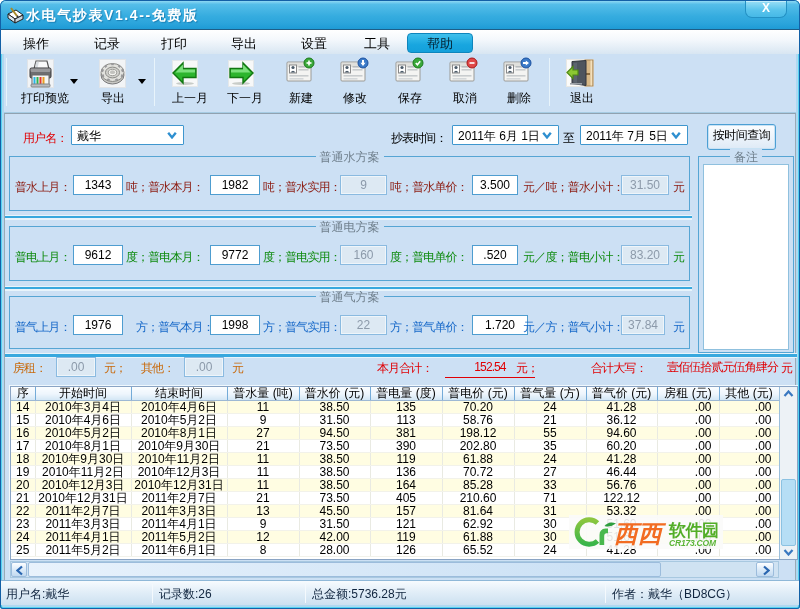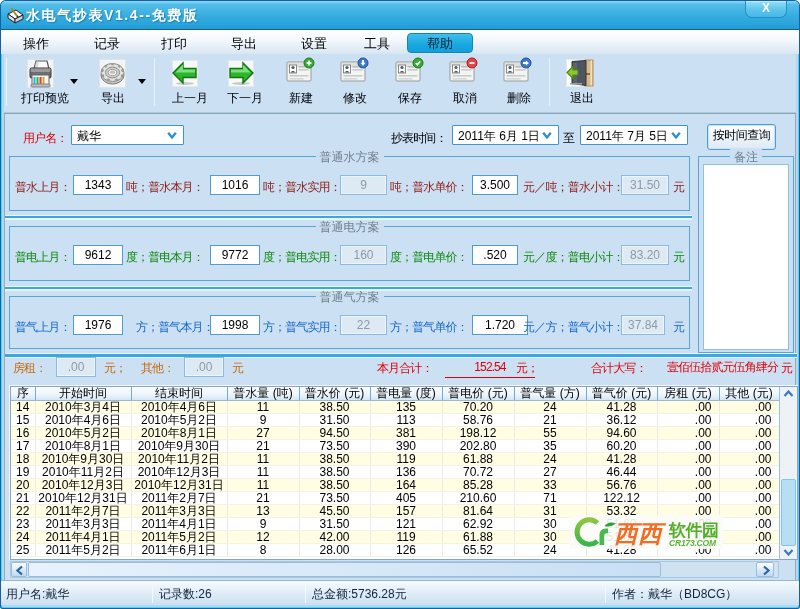--- a/index.html
+++ b/index.html
@@ -246,21 +246,21 @@
         </svg>
     </div>
     <div class="abs" style="left:702px;top:10px;width:69px;height:26px;background:linear-gradient(#FBFDFF,#EDF4FB 50%,#DEEAF6);border:1px solid #4C9FD4;border-radius:3px;box-shadow:inset 0 0 0 1px #C8E2F4;text-align:center;line-height:20px;font-size:12px;letter-spacing:-0.5px">按时间查询</div>
 
     <div class="grp" style="left:4px;top:42px;width:681px;height:55px">
         <span class="gt">普通水方案</span>
       </div>
     <span class="flbl wl" style="left:10px;top:65px">普水上月：</span>
     <div class="ibox" style="left:68px;top:61px">1343</div>
     <span class="flbl wl" style="left:121px;top:65px">吨；普水本月：</span>
-    <div class="ibox" style="left:205px;top:61px">1016</div>
+    <div class="ibox" style="left:205px;top:61px">1982</div>
     <span class="flbl wl" style="left:258px;top:65px">吨；普水实用：</span>
     <div class="ibox dis" style="left:335px;top:61px;width:47px">9</div>
     <span class="flbl wl" style="left:385px;top:65px">吨；普水单价：</span>
     <div class="ibox" style="left:467px;top:61px;width:46px">3.500</div>
     <span class="flbl wl sl" style="left:518px;top:65px">元／吨；普水小计：</span>
     <div class="ibox dis" style="left:616px;top:61px;width:48px">31.50</div>
     <span class="flbl wl" style="left:668px;top:65px">元</span>
 
     <div class="grp" style="left:4px;top:112px;width:681px;height:55px">
         <span class="gt">普通电方案</span>

